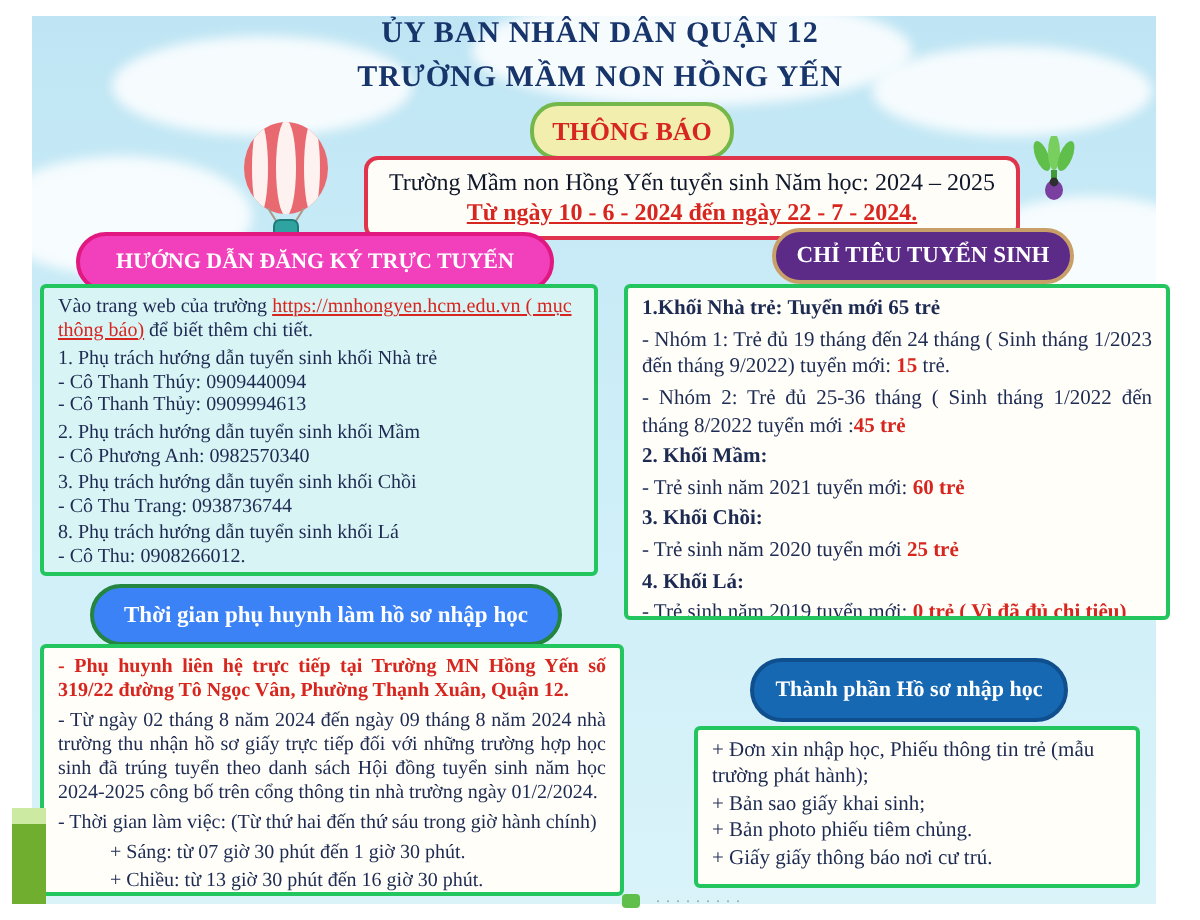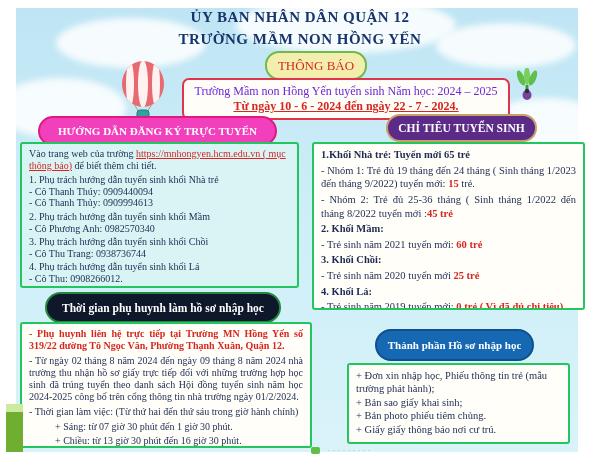--- a/index.html
+++ b/index.html
@@ -5,33 +5,33 @@
   html,body{margin:0;padding:0;}
   .page{position:relative;width:600px;height:460px;background:#ffffff;overflow:hidden;
         font-family:"Liberation Serif",serif;}
   .sky{position:absolute;left:16px;top:8px;width:562px;height:444px;
        background:linear-gradient(180deg,#bfe5f4 0%,#cdeef8 45%,#d9f3f9 100%);}
   .cloud{position:absolute;background:rgba(255,255,255,.85);border-radius:50%;filter:blur(3px);}
   .hdr{position:absolute;left:0;width:600px;text-align:center;color:#17356b;font-weight:bold;
        font-size:15px;letter-spacing:.5px;}
   .badge{position:absolute;left:265px;top:51px;width:98px;height:25px;background:#f2efae;
          border:2px solid #74b74a;border-radius:14px;display:flex;align-items:center;
-         justify-content:center;color:#d7261f;font-weight:normal;font-size:13px;}
+         justify-content:center;color:#d7261f;font-weight:bold;font-size:13px;}
   .notice{position:absolute;left:182px;top:78px;width:324px;height:38px;background:#fffdf8;
           border:2px solid #e0344c;border-radius:7px;display:flex;flex-direction:column;
           align-items:center;justify-content:center;}
-  .notice .l1{font-size:12px;color:#6d28d9;}
+  .notice .l1{font-size:12px;color:#0f172a;}
   .notice .l2{font-size:12px;color:#d7261f;font-weight:bold;text-decoration:underline;}
   .pill{position:absolute;display:flex;align-items:center;justify-content:center;color:#fff;
         font-weight:bold;border-radius:16px;text-align:center;}
   .pill-pink{left:38px;top:116px;width:235px;height:26px;background:#f23fbc;
              border:2px solid #e0187f;font-size:11px;}
   .pill-purple{left:386px;top:114px;width:147px;height:24px;background:#5b2b87;
                border:2px solid #c99f69;font-size:11.5px;}
-  .pill-green{left:45px;top:292px;width:232px;height:27px;background:#0f172a;
+  .pill-green{left:45px;top:292px;width:232px;height:27px;background:#3b82f6;
               border:2px solid #238540;font-size:11.5px;}
   .pill-blue{left:375px;top:329px;width:155px;height:28px;background:#1668b3;
              border:2px solid #0f4f8d;font-size:11px;}
   .box{position:absolute;border:2px solid #22c55e;border-radius:3px;background:#fffef9;
        color:#1d2b52;font-size:10px;line-height:1.16;padding:4px 7px;box-sizing:border-box;
        overflow:hidden;}
   .box-guide{left:20px;top:142px;width:279px;height:146px;background:#d9f4f5;}
   .box-quota{left:312px;top:142px;width:273px;height:168px;font-size:10.5px;line-height:1.3;}
   .box-sched{left:20px;top:322px;width:292px;height:126px;line-height:1.2;}
   .box-dossier{left:347px;top:363px;width:223px;height:81px;font-size:10.5px;line-height:1.28;}
@@ -112,21 +112,21 @@
 
   <div class="box box-guide">
     <p><span>Vào trang web của trường </span><span class="link">https://mnhongyen.hcm.edu.vn ( mục thông báo)</span><span> để biết thêm chi tiết.</span></p>
     <div class="cline cgroup">1. Phụ trách hướng dẫn tuyển sinh khối Nhà trẻ</div>
     <div class="cline">- Cô Thanh Thúy: 0909440094</div>
     <div class="cline">- Cô Thanh Thủy: 0909994613</div>
     <div class="cline cgroup">2. Phụ trách hướng dẫn tuyển sinh khối Mầm</div>
     <div class="cline">- Cô Phương Anh: 0982570340</div>
     <div class="cline cgroup">3. Phụ trách hướng dẫn tuyển sinh khối Chồi</div>
     <div class="cline">- Cô Thu Trang: 0938736744</div>
-    <div class="cline cgroup">4. Phụ trách hướng dẫn tuyển sinh khối Lá</div>
+    <div class="cline cgroup">8. Phụ trách hướng dẫn tuyển sinh khối Lá</div>
     <div class="cline">- Cô Thu: 0908266012.</div>
   </div>
 
   <div class="pill pill-purple">
     <span>CHỈ TIÊU TUYỂN SINH</span>
   </div>
 
   <div class="box box-quota">
     <div class="bq-h" style="margin-top:0;">1.Khối Nhà trẻ: Tuyển mới 65 trẻ</div>
     <p class="bq"><span>- Nhóm 1: Trẻ đủ 19 tháng đến 24 tháng ( Sinh tháng 1/2023 đến tháng 9/2022) tuyển mới: </span><span class="red">15</span><span> trẻ.</span></p>

